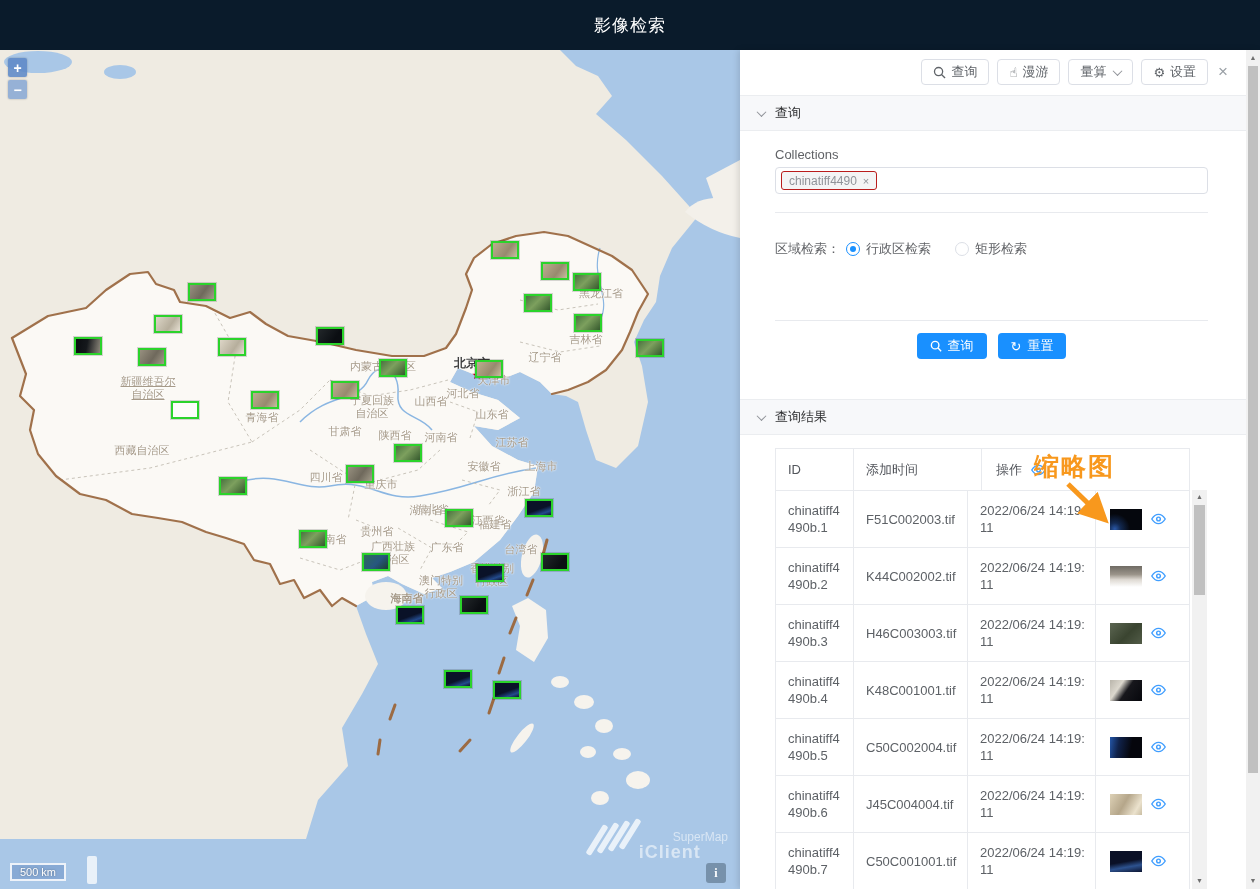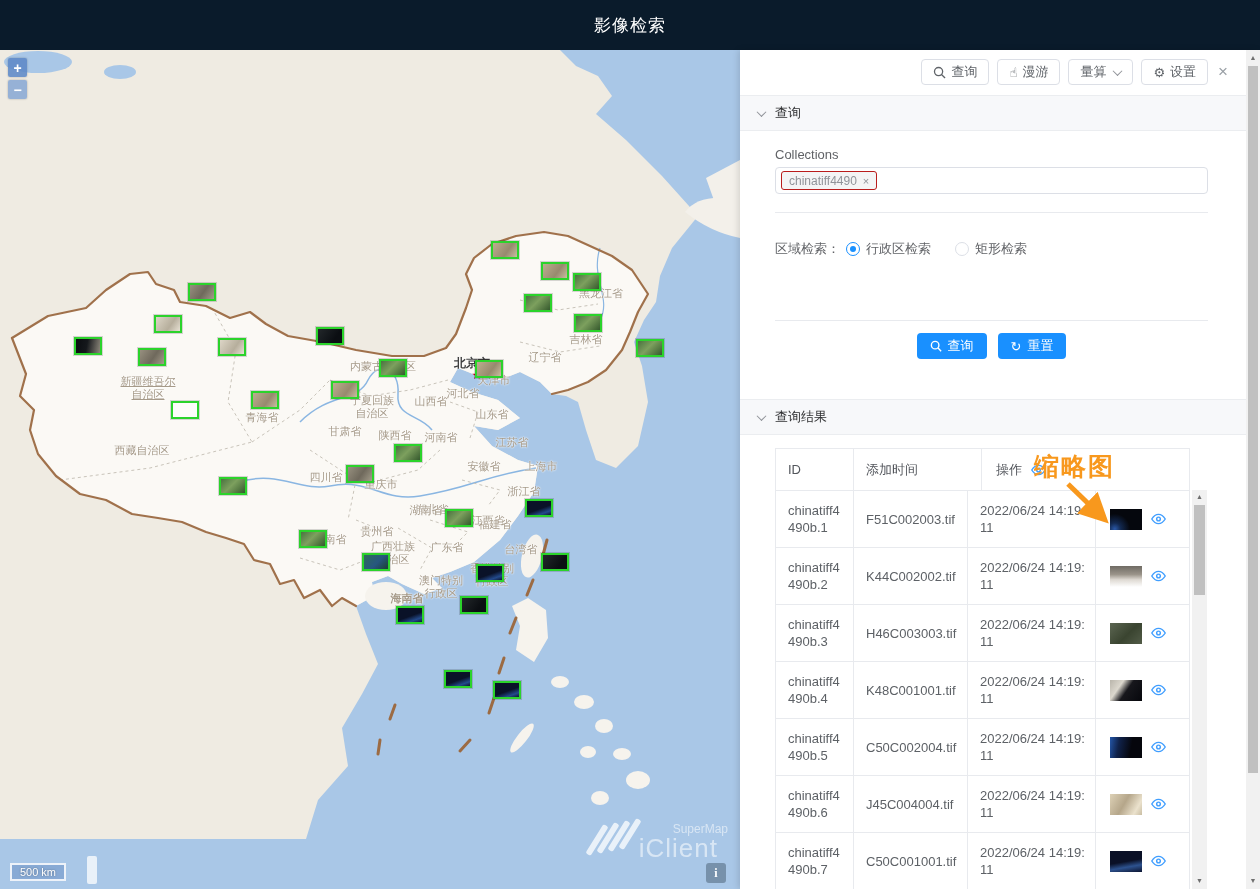--- a/index.html
+++ b/index.html
@@ -42,21 +42,21 @@
   .scale-box { position:absolute; left:10px; top:813px; width:56px; height:18px;
     border:2px solid rgba(255,255,255,.85); background:rgba(110,146,198,.55);
     color:#fff; font-size:11px; display:flex; align-items:center; justify-content:center;
     text-shadow:0 0 2px rgba(0,0,0,.4); }
   .map-slider { position:absolute; left:87px; top:806px; width:10px; height:28px;
     background:rgba(255,255,255,.75); border-radius:2px; }
 
   .attrib { position:absolute; right:12px; bottom:28px; color:rgba(255,255,255,.55);
     text-align:left; line-height:1; }
   .attrib .small { font-size:12px; margin-left:34px; }
-  .attrib .big { font-size:26px; font-weight:normal; letter-spacing:1px; }
+  .attrib .big { font-size:18px; font-weight:bold; letter-spacing:1px; }
   .logo-slashes { position:absolute; right:100px; bottom:30px; width:46px; height:40px; }
   .logo-slashes i { position:absolute; width:6px; height:34px; background:rgba(255,255,255,.75);
     transform:rotate(32deg); border-radius:2px; }
   .info-btn { position:absolute; right:14px; bottom:6px; width:20px; height:20px;
     background:rgba(110,135,160,.85); border-radius:3px; color:#fff; font-weight:bold;
     font-size:12px; display:flex; align-items:center; justify-content:center;
     font-family:"Liberation Serif",serif; cursor:pointer; }
 
   
   .panel { position:absolute; left:740px; top:50px; width:520px; height:839px;

